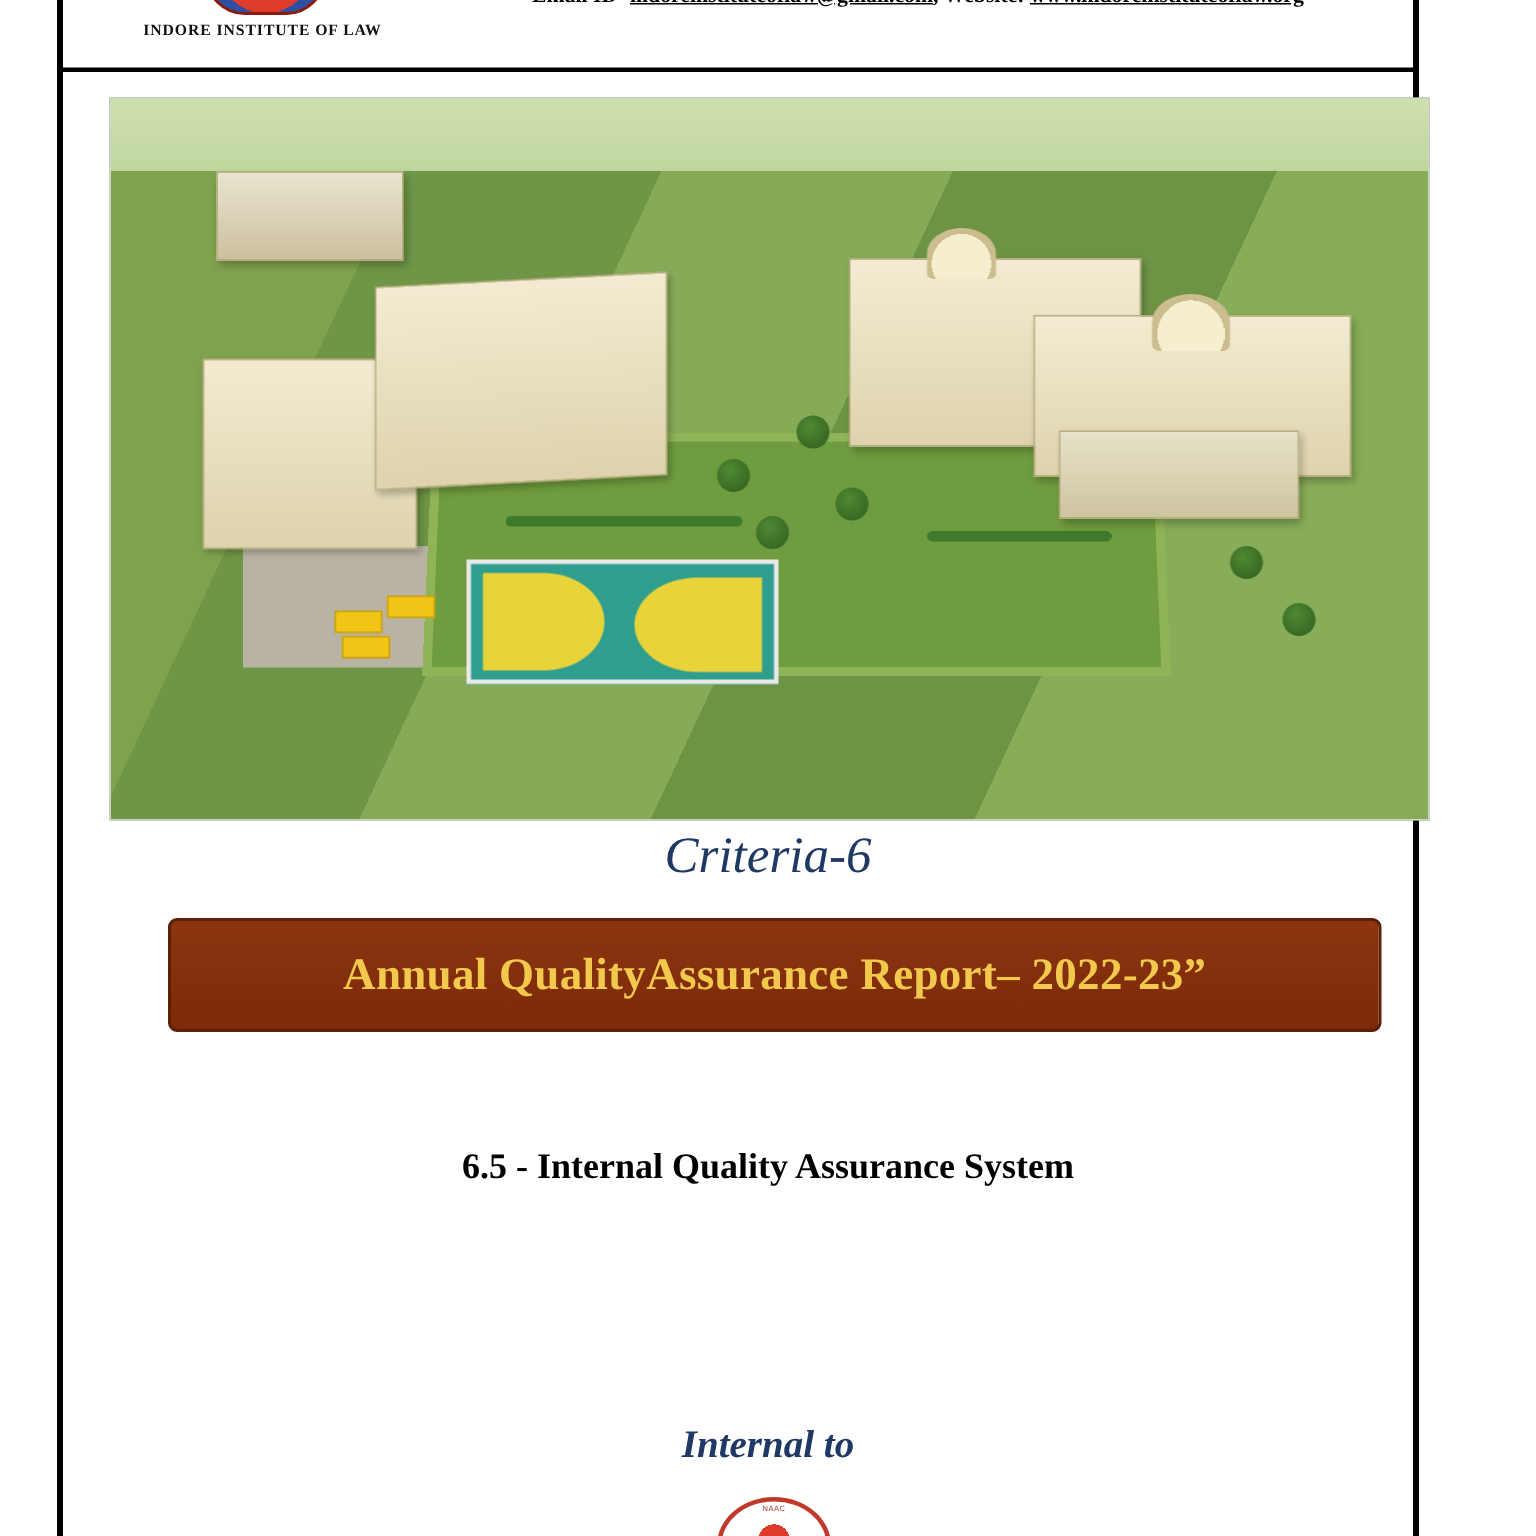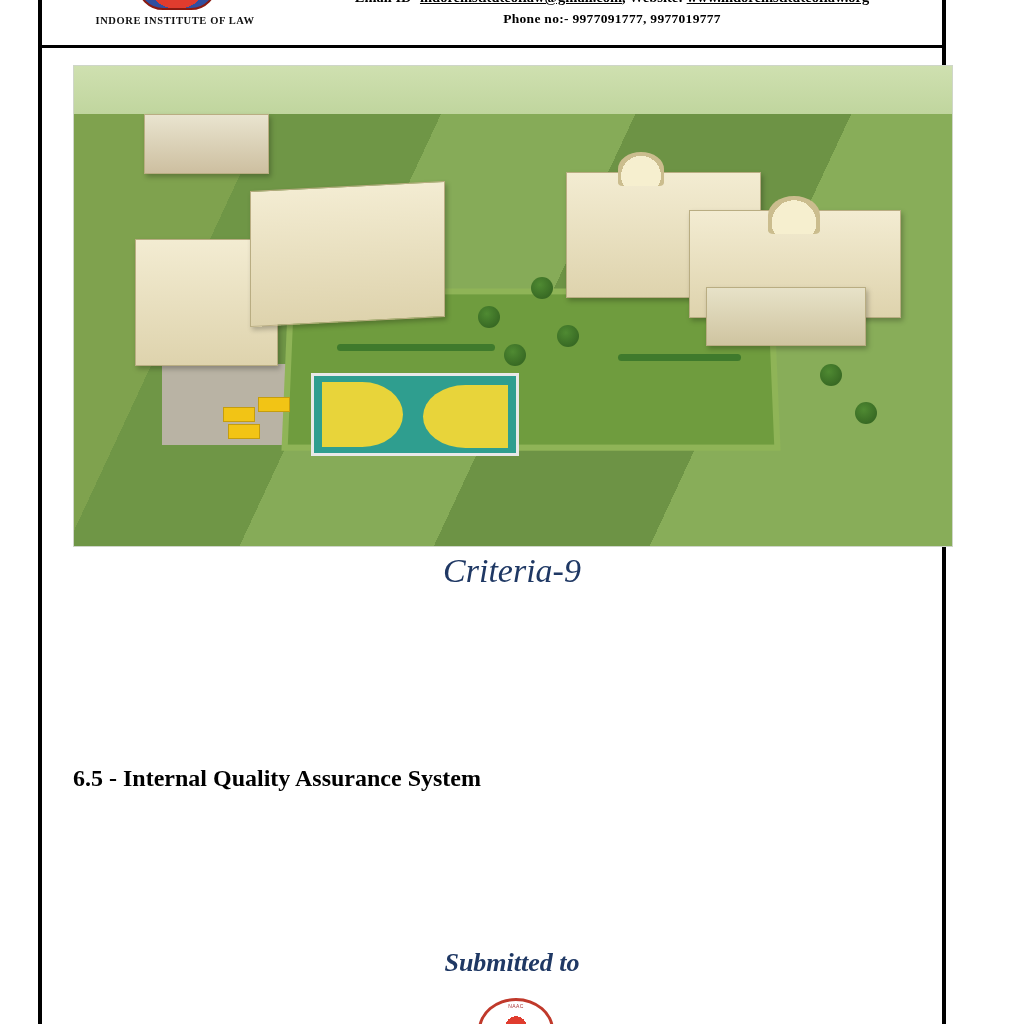--- a/index.html
+++ b/index.html
@@ -234,20 +234,21 @@
     font-style: italic;
     font-weight: bold;
     color: #8b55c9;
   }
 
   .subhead {
     position: absolute;
     left: 73px;
     top: 765px;
     width: 878px;
+    text-align: center;
     font-family: "Liberation Serif", serif;
     font-size: 24px;
     font-weight: bold;
     color: #000;
   }
 
   .para {
     position: absolute;
     left: 56px;
     top: 818px;
@@ -321,21 +322,20 @@
       </div>
       <div class="logo-text">INDORE INSTITUTE OF LAW</div>
     </div>
 
     <div class="header-lines">
       <div class="hl-email">
         <span>Email ID-</span>
         <span class="u">indoreinstituteoflaw@gmail.com</span><span>, Website:</span>
         <span class="u">www.indoreinstituteoflaw.org</span>
       </div>
-      <div class="hl-phone">Phone no:-  9977091777, 9977019777</div>
     </div>
   </div>
 
   <div class="photo">
     <div class="ph-sky"></div>
     <div class="ph-fields"></div>
     <div class="ph-road"></div>
     <div class="ph-lawn"></div>
     <div class="ph-court"></div>
 
@@ -355,27 +355,30 @@
     <div class="ph-tree" style="left:46%; top:50%;"></div>
     <div class="ph-tree" style="left:49%; top:58%;"></div>
     <div class="ph-tree" style="left:52%; top:44%;"></div>
     <div class="ph-tree" style="left:55%; top:54%;"></div>
     <div class="ph-tree" style="left:85%; top:62%;"></div>
     <div class="ph-tree" style="left:89%; top:70%;"></div>
     <div class="ph-hedge" style="left:30%; top:58%; width:18%; height:7px;"></div>
     <div class="ph-hedge" style="left:62%; top:60%; width:14%; height:7px;"></div>
   </div>
 
-  <div class="criteria">Criteria-9</div>
-
+  <div class="criteria">Criteria-6</div>
+
+  <div class="banner">
+    <span class="banner-text">Annual QualityAssurance Report– 2022-23”</span>
+  </div>
 
 
   <div class="subhead">6.5 - Internal Quality Assurance System</div>
 
 
-  <div class="submitted">Submitted to</div>
+  <div class="submitted">Internal to</div>
 
   <div class="naac-logo">
     <div class="cap">NAAC</div>
     <div class="inner"></div>
   </div>
 
 </div>
 
 </body></html>

